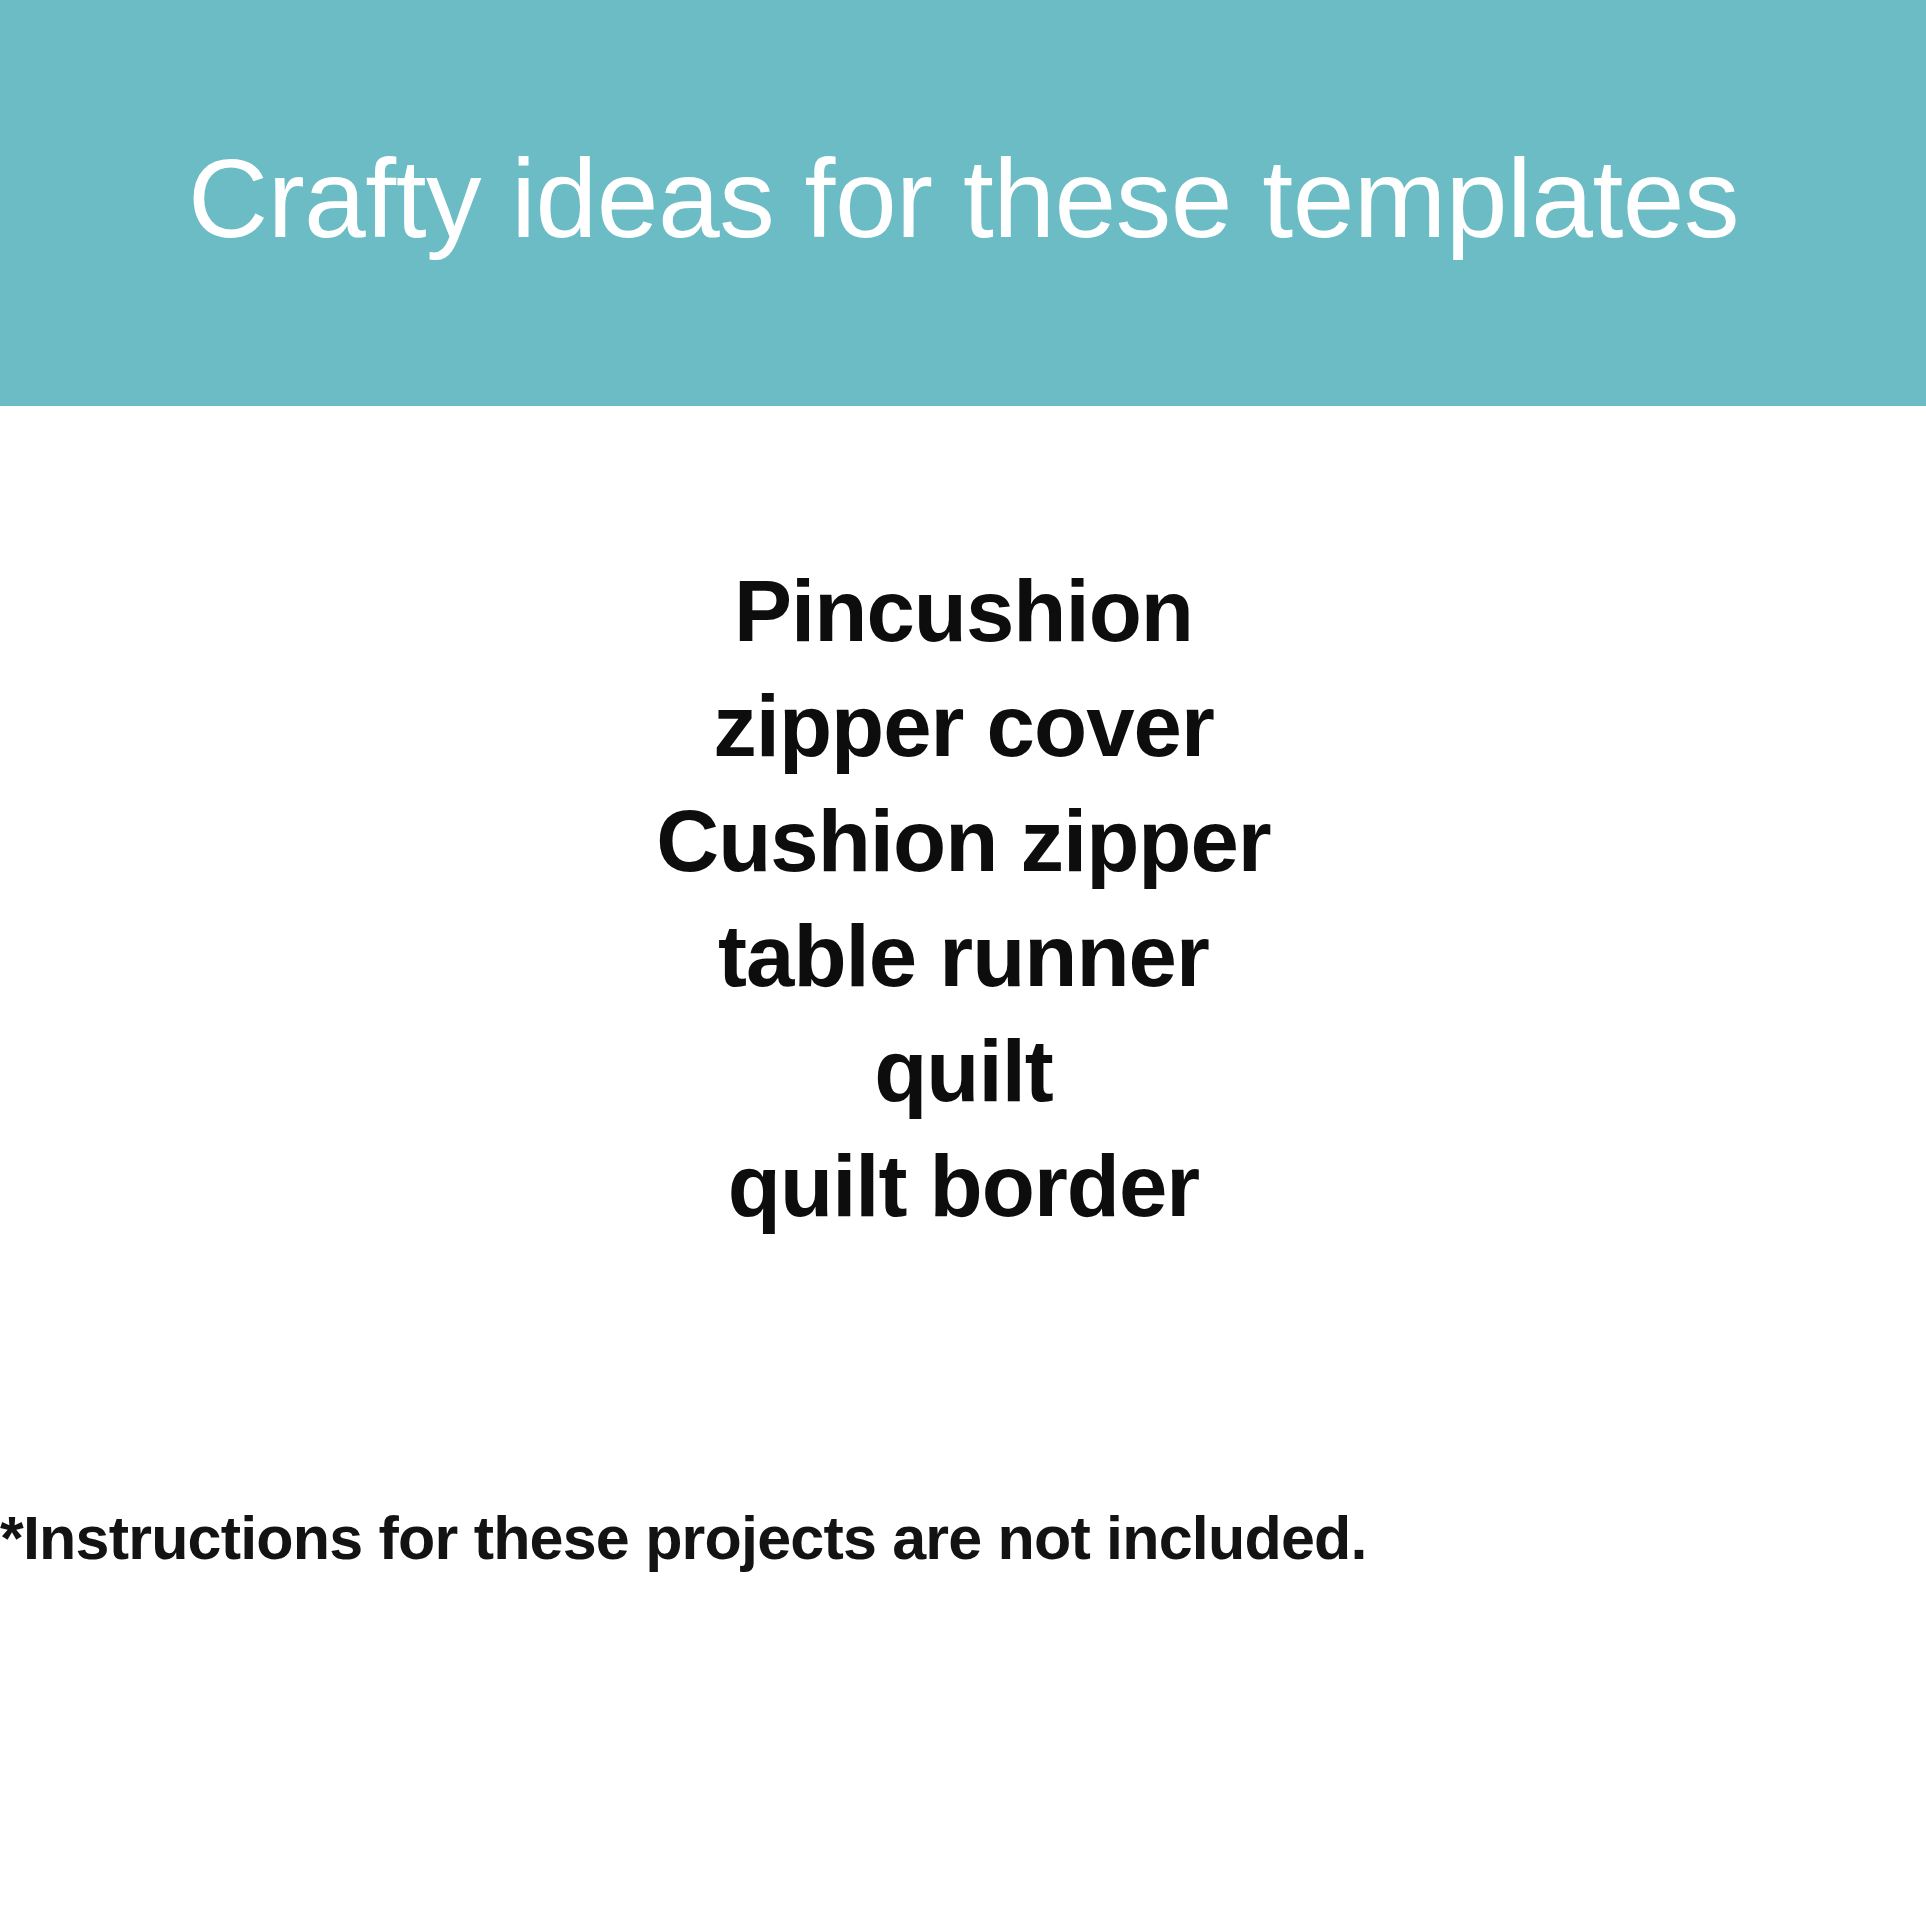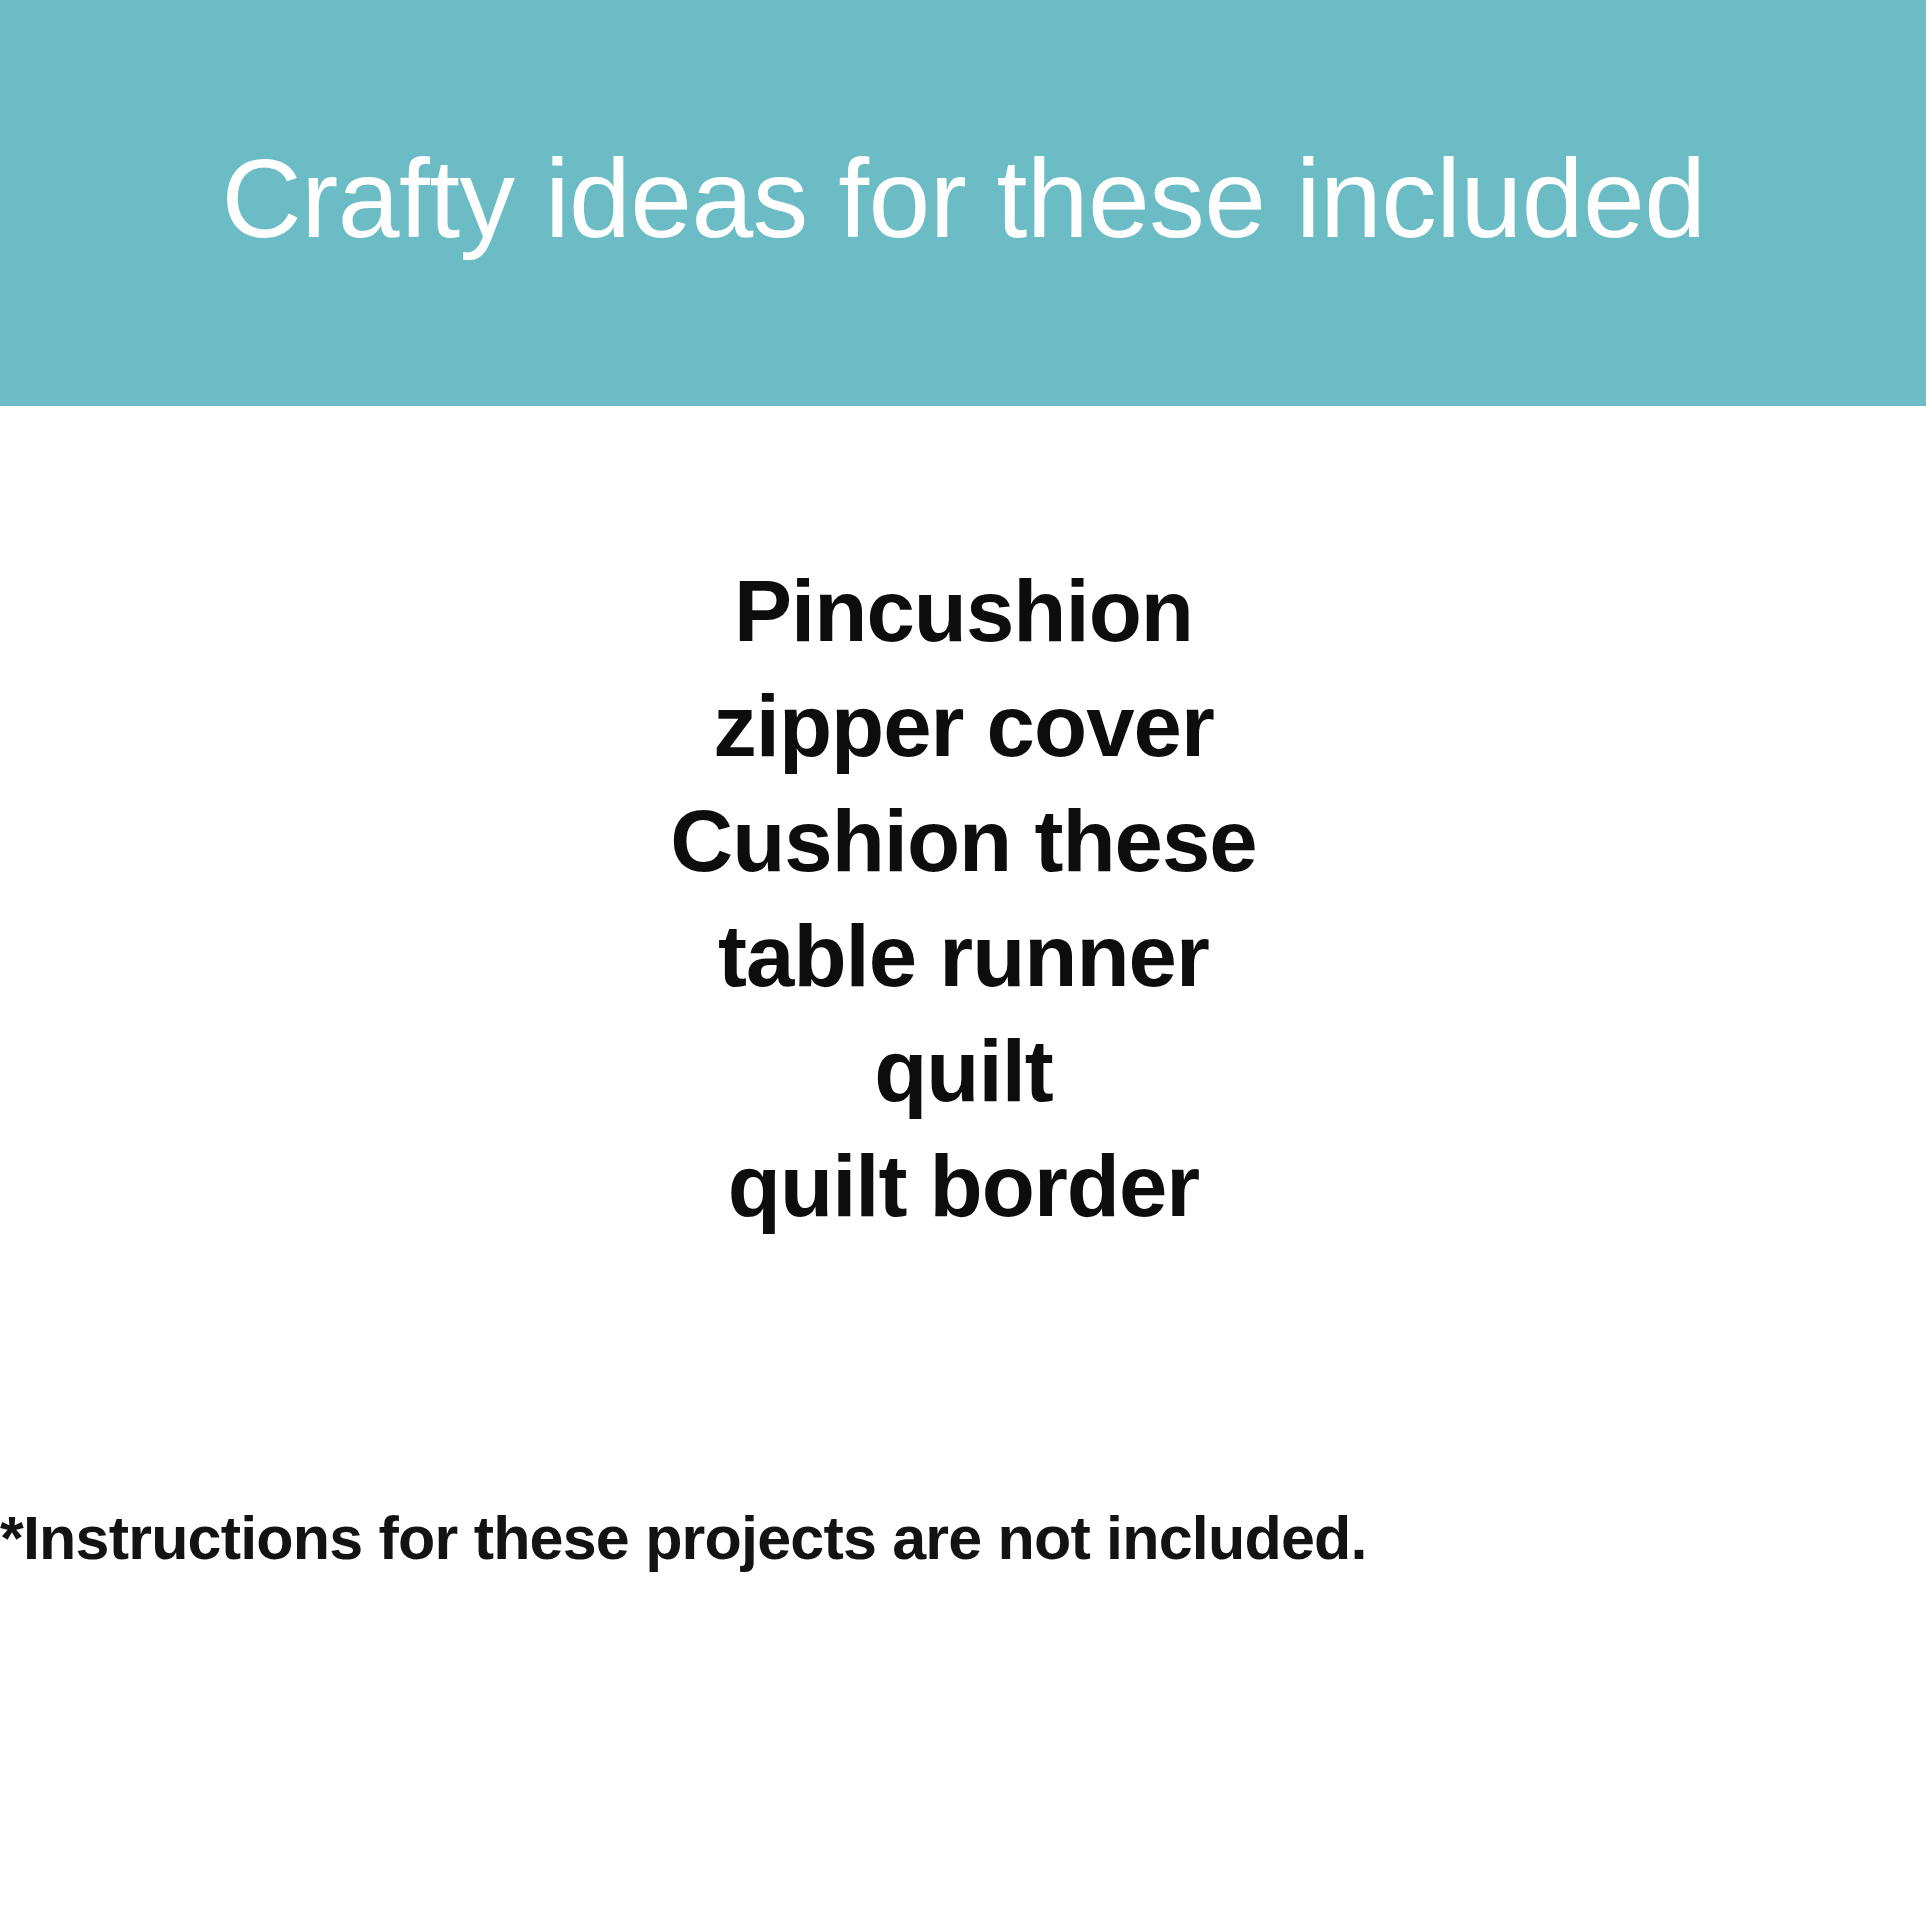--- a/index.html
+++ b/index.html
@@ -94,29 +94,29 @@
     white-space: nowrap;
     margin: 0;
   }
 </style>
 </head>
 <body>
 
 <div class="page">
 
   <div class="header-banner">
-    <h1 class="header-title">Crafty ideas for these included</h1>
+    <h1 class="header-title">Crafty ideas for these templates</h1>
   </div>
 
   <div class="body-area">
 
     <ul class="ideas-list">
       <li>Pincushion</li>
       <li>zipper cover</li>
-      <li>Cushion these</li>
+      <li>Cushion zipper</li>
       <li>table runner</li>
       <li>quilt</li>
       <li>quilt border</li>
     </ul>
 
     <p class="footnote">*Instructions for these projects are not included.</p>
 
   </div>
 
 </div>

